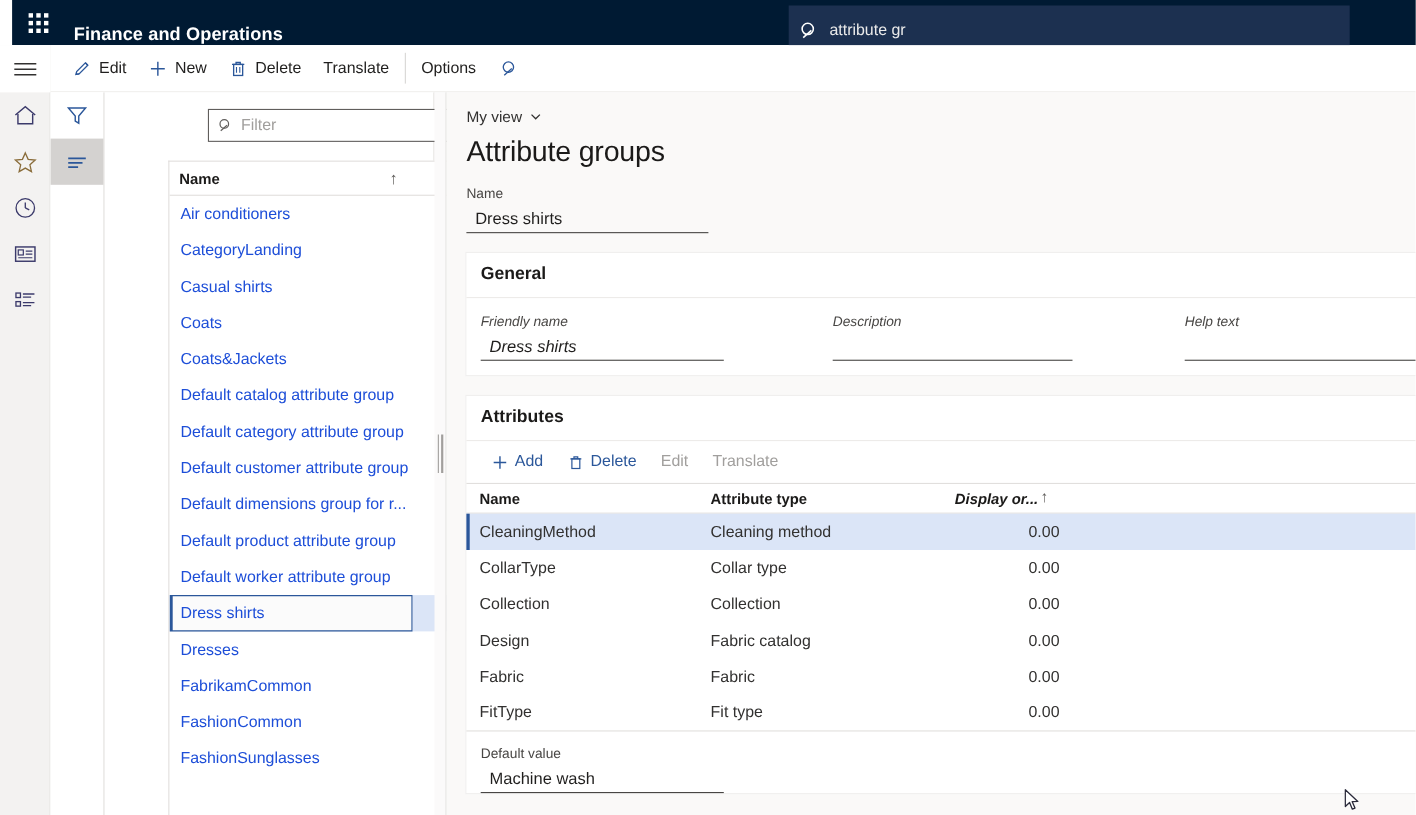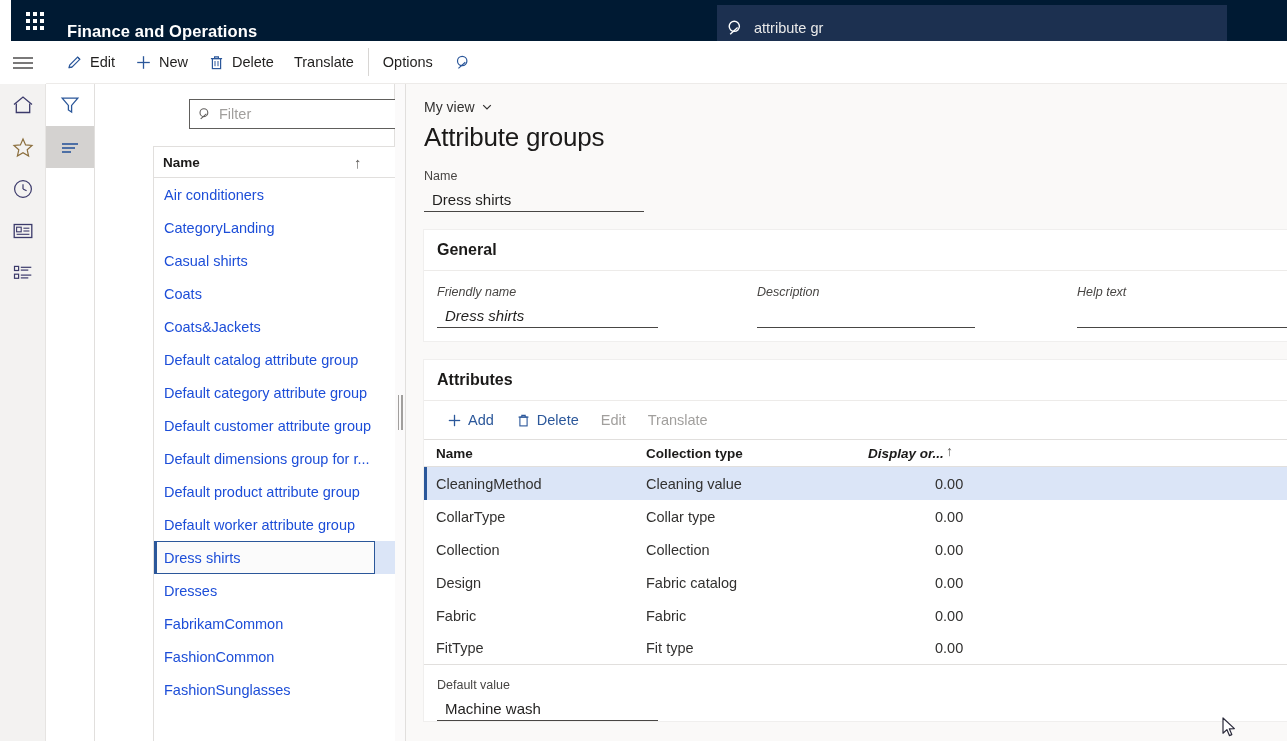--- a/index.html
+++ b/index.html
@@ -673,30 +673,30 @@
           <span>Edit</span>
         </div>
         <div class="attrbtn disabled">
           <span>Translate</span>
         </div>
       </div>
 
       <div class="attrtable">
         <div class="attrhead">
           <span class="c1">Name</span>
-          <span class="c2">Collection type</span>
+          <span class="c2">Attribute type</span>
           <span class="c3">
             <span>Display or...</span>
             <span class="sarrow">↑</span>
           </span>
         </div>
 
         <div class="attrrow selected">
           <span class="c1">CleaningMethod</span>
-          <span class="c2">Cleaning value</span>
+          <span class="c2">Cleaning method</span>
           <span class="c3">0.00</span>
         </div>
         <div class="attrrow">
           <span class="c1">CollarType</span>
           <span class="c2">Collar type</span>
           <span class="c3">0.00</span>
         </div>
         <div class="attrrow">
           <span class="c1">Collection</span>
           <span class="c2">Collection</span>

